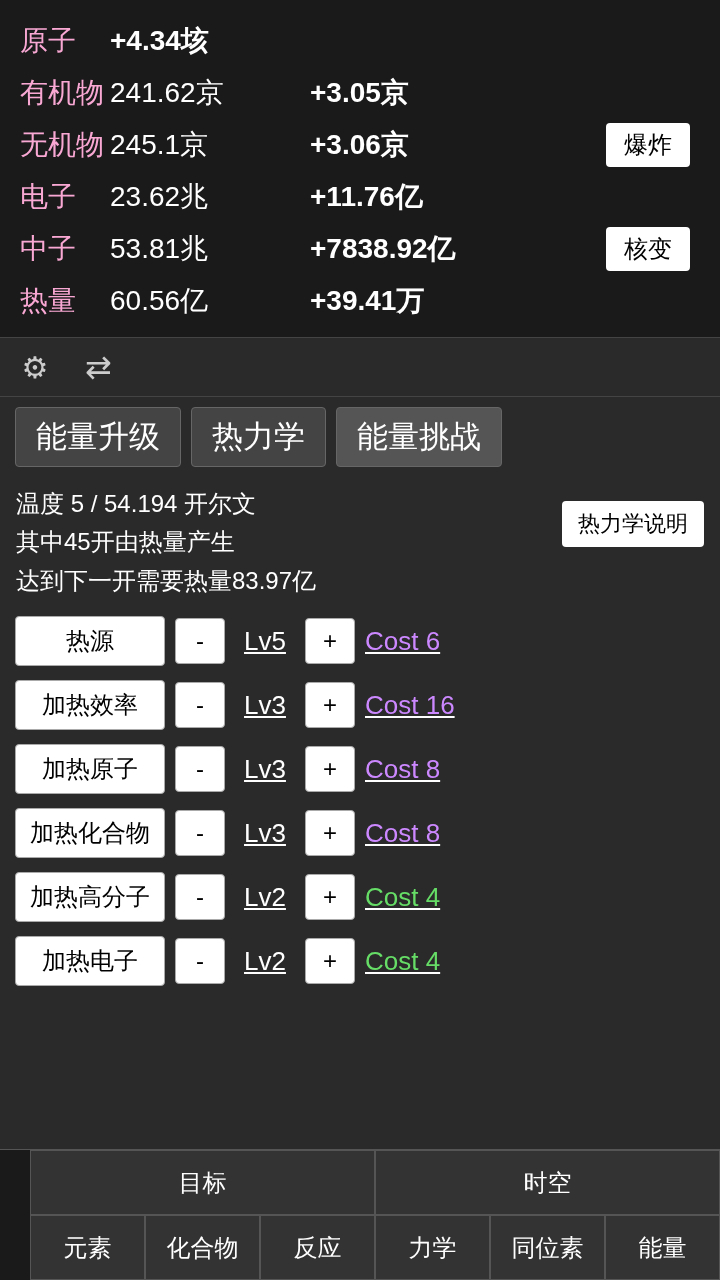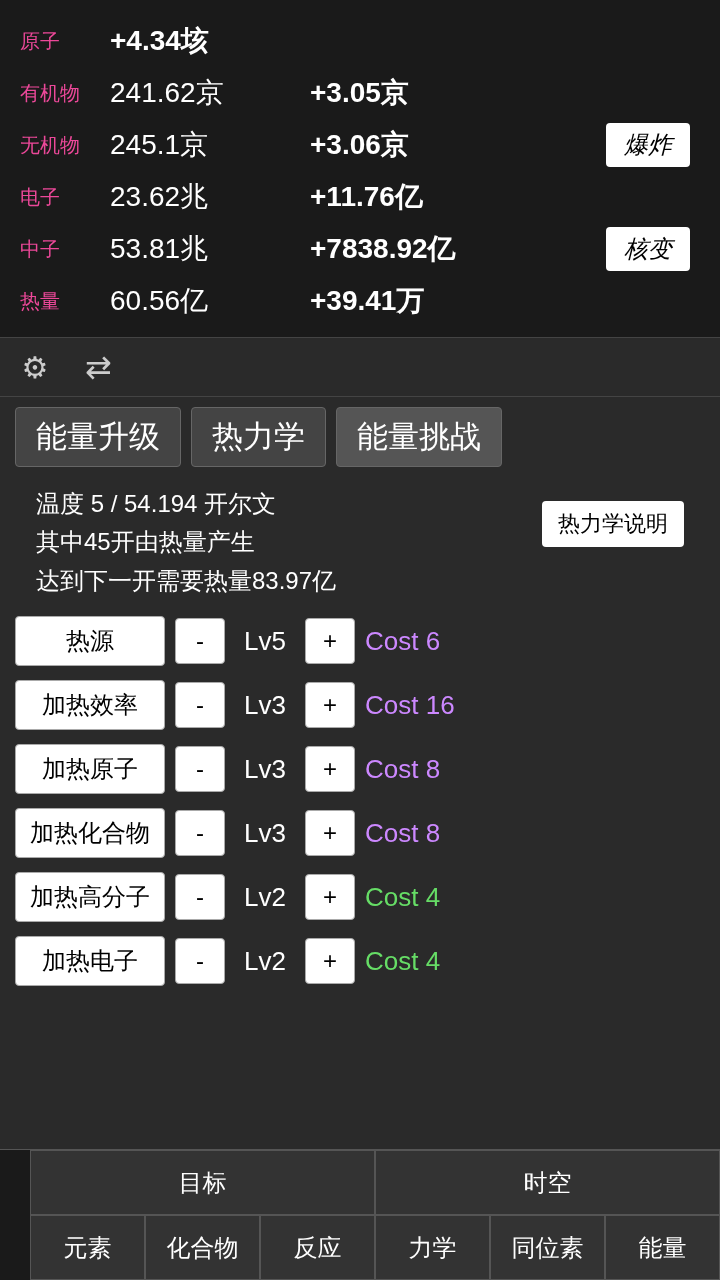--- a/index.html
+++ b/index.html
@@ -21,22 +21,22 @@
       padding-top: 15px;
     }
     .stat-row {
       display: flex;
       align-items: center;
       height: 52px;
       position: relative;
     }
     .stat-name {
       width: 90px;
-      font-size: 20px;
-      color: #ec4899;
+      font-size: 28px;
+      color: #f9a8d4;
     }
     .stat-value {
       width: 200px;
       font-size: 28px;
       color: #fff;
     }
     .stat-rate {
       width: 200px;
       font-size: 28px;
       color: #fff;
@@ -45,21 +45,20 @@
     .stat-btn {
       position: absolute;
       right: 10px;
       background: #fff;
       color: #000;
       border: none;
       padding: 6px 18px;
       font-size: 24px;
       border-radius: 4px;
       cursor: pointer;
-      font-style: italic;
     }
 
     
     .toolbar {
       background: #2a2a2a;
       display: flex;
       align-items: center;
       height: 60px;
       padding: 0 15px;
       border-top: 1px solid #444;
@@ -97,21 +96,21 @@
       font-size: 31px;
       border-radius: 4px;
       cursor: pointer;
     }
     .tab-btn.active {
       background: #555;
     }
 
     
     .info-area {
-      padding: 8px 36px;
+      padding: 8px 16px;
       background: #2a2a2a;
       display: flex;
       justify-content: space-between;
       align-items: flex-start;
     }
     .info-text {
       font-size: 24px;
       color: #fff;
       line-height: 1.6;
     }
@@ -126,20 +125,21 @@
       white-space: nowrap;
       margin-top: 16px;
     }
 
     
     .upgrades-area {
       padding: 6px 15px;
       display: flex;
       flex-direction: column;
       gap: 10px;
+      text-decoration: underline;
     }
     .upgrade-row {
       display: flex;
       align-items: center;
       gap: 10px;
       height: 54px;
     }
     .upgrade-name-btn {
       background: #fff;
       color: #000;

